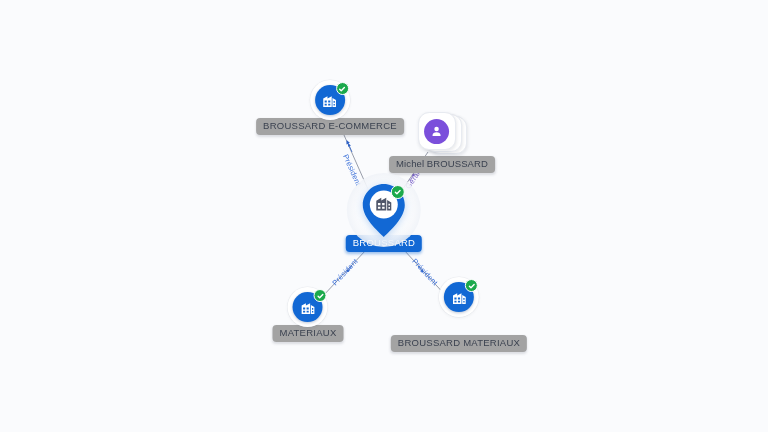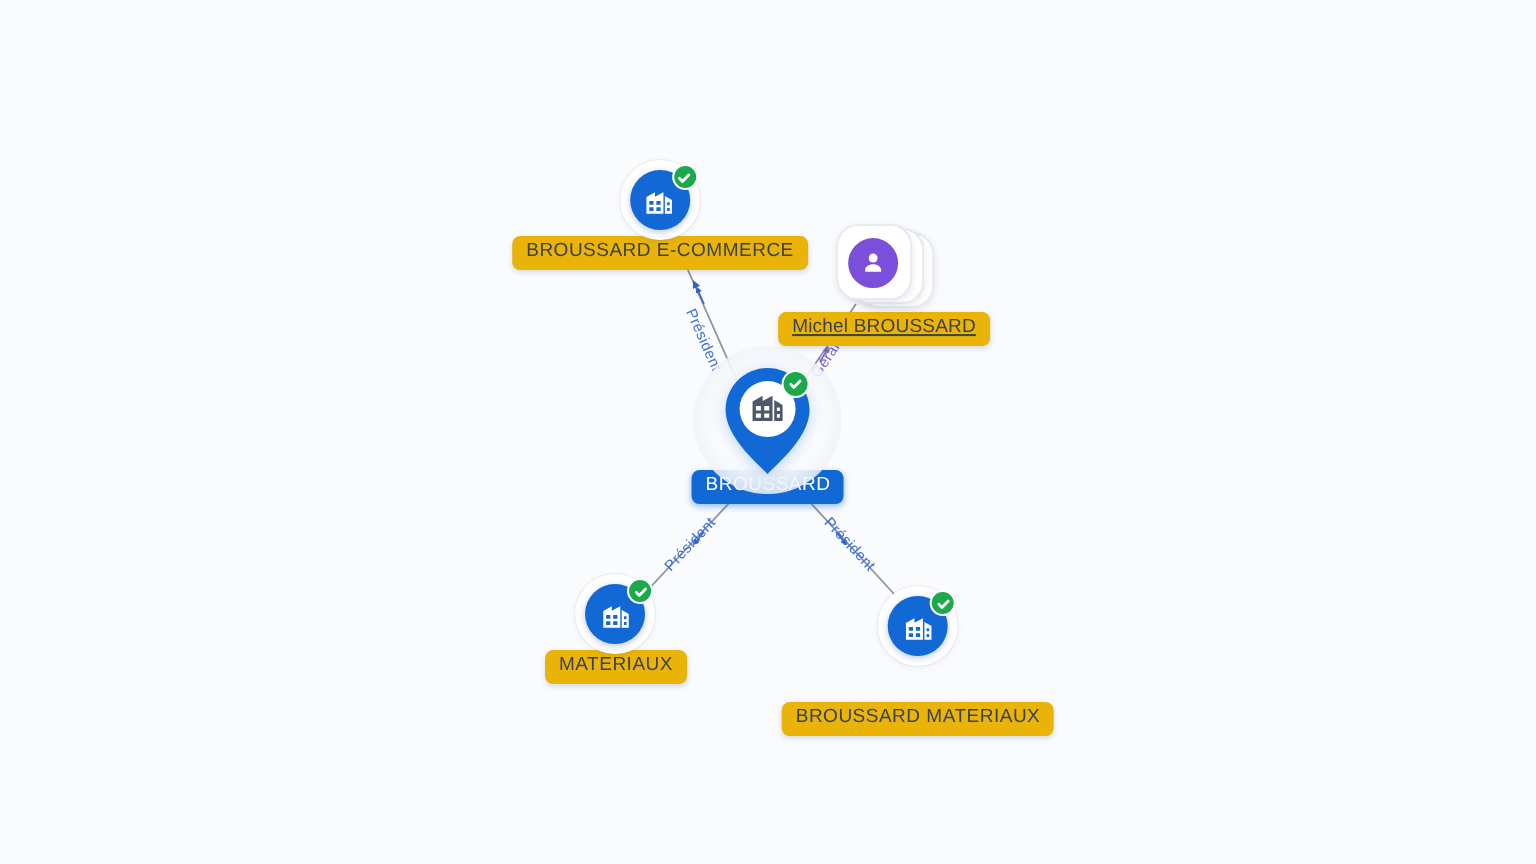--- a/index.html
+++ b/index.html
@@ -92,37 +92,37 @@
   .person-circle{
     width:25px;height:25px;border-radius:50%;
     background:#7b4fdb;
     display:flex;align-items:center;justify-content:center;
   }
   .person-circle svg{width:15px;height:15px;display:block;}
 
   
   .node-label{
     margin-top:3px;
-    background:#eab308;
+    background:#a3a3a3;
     color:#3b4250;
     font-size:9.5px;
     letter-spacing:.25px;
     padding:3px 7px 3px 7px;
     border-radius:4px;
     white-space:nowrap;
     box-shadow:0 1px 2.5px rgba(60,70,90,.16);
     line-height:1.15;
   }
   .node-label.selected{
     background:#1268d4;
     color:#ffffff;
     box-shadow:0 1px 3px rgba(18,104,212,.40);
     font-weight:500;
   }
-  .node-label.mixedcase{letter-spacing:.1px;text-decoration:underline;}
+  .node-label.mixedcase{letter-spacing:.1px;}
 
   
   .edge-label{
     position:absolute;
     font-size:7.5px;
     letter-spacing:.2px;
     white-space:nowrap;
     transform-origin:center center;
     pointer-events:none;
     font-family:"Liberation Sans", sans-serif;
@@ -229,21 +229,21 @@
       </svg>
       <div class="badge-check">
         <svg viewBox="0 0 12 12">
             <path fill="none" stroke="#ffffff" stroke-width="2.1" stroke-linecap="round" stroke-linejoin="round" d="M2.4 6.2 L4.7 8.5 L9.4 3.7"></path>
           </svg>
       </div>
     </div>
     <div class="node-label">MATERIAUX</div>
   </div>
 
-  <div class="node" style="left:459px;top:333px;gap:20px;">
+  <div class="node" style="left:459px;top:317px;gap:20px;">
     <div class="node-halo" style="width:40px;height:40px;left:50%;top:15px;transform:translate(-50%,-50%);"></div>
     <div class="circle-marker">
       <svg viewBox="0 0 24 24">
         <path fill="#ffffff" d="M3 21V9.2l6-3.4V9l6-3.2V21H3zm2-2h3v-2.6H5V19zm0-4.4h3V12H5v2.6zm5 4.4h3v-2.6h-3V19zm0-4.4h3V12h-3v2.6zM16 21V8.4l5 2.9V21h-5zm1.6-2h1.8v-2.2h-1.8V19zm0-4h1.8v-2.2h-1.8V15z"></path>
       </svg>
       <div class="badge-check">
         <svg viewBox="0 0 12 12">
             <path fill="none" stroke="#ffffff" stroke-width="2.1" stroke-linecap="round" stroke-linejoin="round" d="M2.4 6.2 L4.7 8.5 L9.4 3.7"></path>
           </svg>
       </div>

